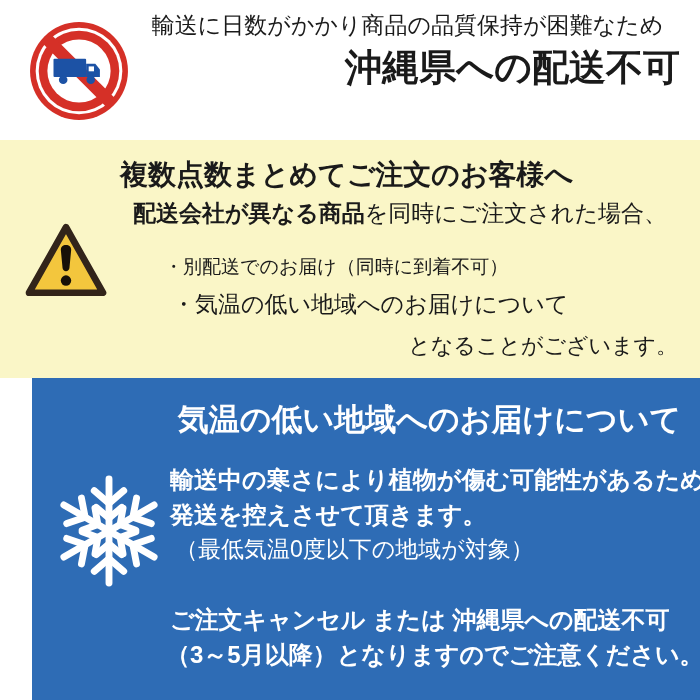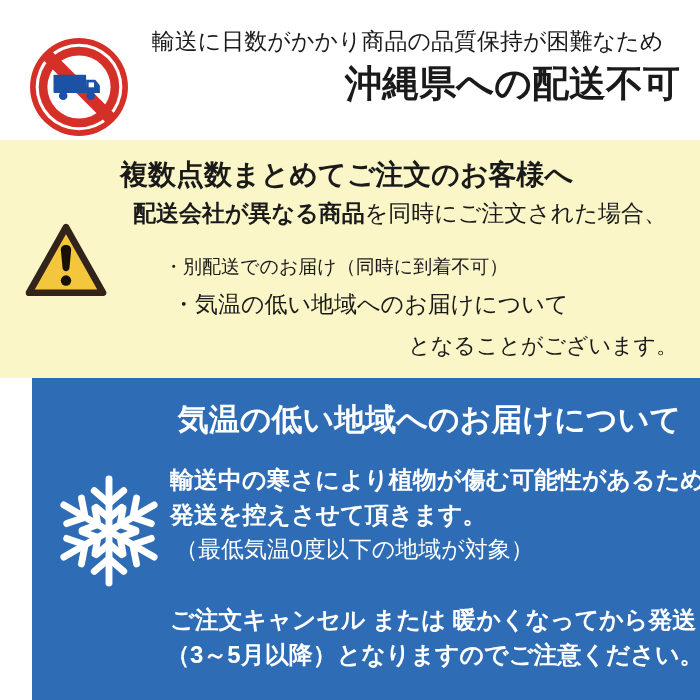--- a/index.html
+++ b/index.html
@@ -6,21 +6,21 @@
   body {
     width: 700px; height: 700px;
     font-family: "Liberation Sans", sans-serif;
     background: #fff;
   }
   .canvas {
     position: relative; width: 700px; height: 700px; overflow: hidden;
     background: var(--section-white-bg, #ffffff);
   }
   .sec { position: absolute; left: 0; width: 700px; }
-  #sec-okinawa { top: 16px; height: 140px; background: var(--section-white-bg, #ffffff); }
+  #sec-okinawa { top: 0; height: 140px; background: var(--section-white-bg, #ffffff); }
   #sec-multi   { top: 140px; height: 238px; background: var(--section-yellow-bg, #faf6c7); }
   #sec-cold    { top: 378px; height: 322px; background: var(--section-blue-bg, #2e6cb5); margin-left: 32px; }
 
   .sec p { margin: 0; position: absolute; line-height: 1.25; white-space: nowrap; }
 
   
   .icon-wrap { position: absolute; }
   .sign-wrap { left: 28px; top: 20px; width: 102px; height: 102px; }
   .ok-line1  { top: 11px;  left: 135px; width: 545px; text-align: center;
                font-size: 23px; font-weight: 500; color: var(--text-dark, #1a1a1a); }
@@ -116,17 +116,17 @@
         <use href="#sf-arm" transform="rotate(120 60 60)"></use>
         <use href="#sf-arm" transform="rotate(180 60 60)"></use>
         <use href="#sf-arm" transform="rotate(240 60 60)"></use>
         <use href="#sf-arm" transform="rotate(300 60 60)"></use>
       </svg>
     </div>
     <p class="cr-head">気温の低い地域へのお届けについて</p>
     <p class="cr-l1">輸送中の寒さにより植物が傷む可能性があるため</p>
     <p class="cr-l2">発送を控えさせて頂きます。</p>
     <p class="cr-l3">（最低気温0度以下の地域が対象）</p>
-    <p class="cr-l4">ご注文キャンセル または 暖かくなってから発送</p>
+    <p class="cr-l4">ご注文キャンセル または 沖縄県への配送不可</p>
     <p class="cr-l5">（3～5月以降）となりますのでご注意ください。</p>
   </section>
 
 </div>
 
 </body></html>

